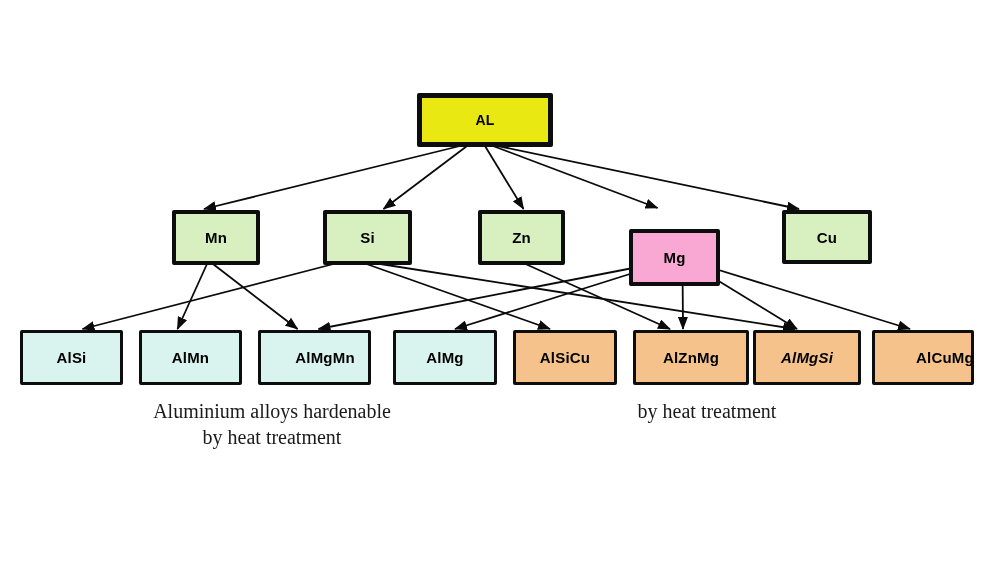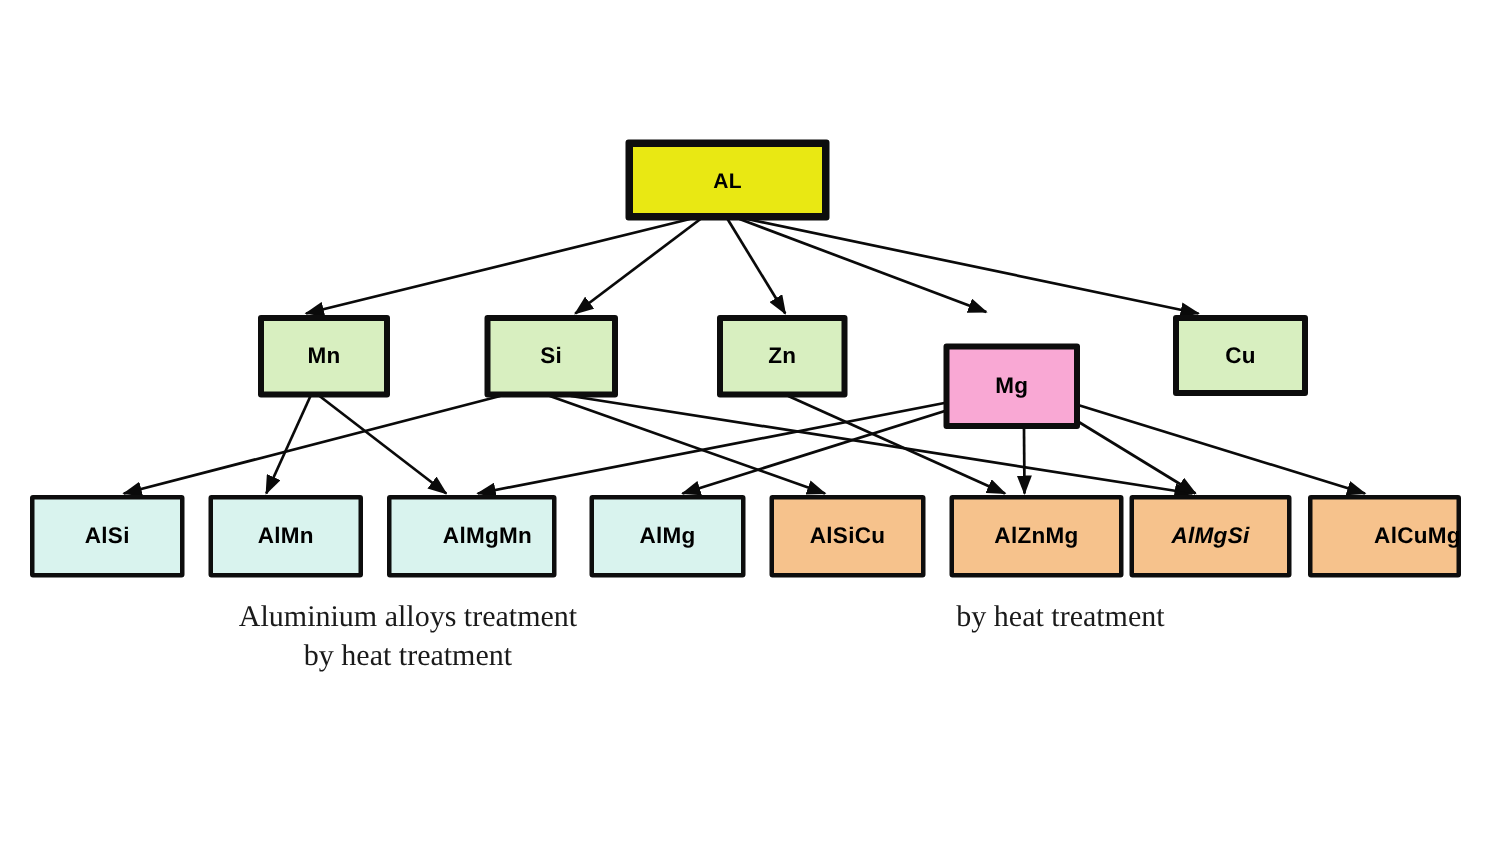--- a/index.html
+++ b/index.html
@@ -87,20 +87,20 @@
       <div class="node" style="left: 139px; top: 330px; width: 103px; height: 55px; border-width: 3px; background: rgb(217, 243, 238);">AlMn</div>
       <div class="node" style="left: 258px; top: 330px; width: 113px; height: 55px; border-width: 3px; background: rgb(217, 243, 238); padding-left: 21px;">AlMgMn</div>
       <div class="node" style="left: 393px; top: 330px; width: 104px; height: 55px; border-width: 3px; background: rgb(217, 243, 238);">AlMg</div>
       <div class="node" style="left: 513px; top: 330px; width: 104px; height: 55px; border-width: 3px; background: rgb(246, 194, 140);">AlSiCu</div>
       <div class="node" style="left: 633px; top: 330px; width: 116px; height: 55px; border-width: 3px; background: rgb(246, 194, 140);">AlZnMg</div>
       <div class="node" style="left: 753px; top: 330px; width: 108px; height: 55px; border-width: 3px; background: rgb(246, 194, 140); font-style: italic;">AlMgSi</div>
       <div class="node" style="left: 872px; top: 330px; width: 102px; height: 55px; border-width: 3px; background: rgb(246, 194, 140); padding-left: 44px;">AlCuMg</div>
     </div>
 
   <div class="caption caption-left">
-    <div>Aluminium alloys treatment</div>
+    <div>Aluminium alloys hardenable</div>
     <div>by heat treatment</div>
   </div>
 
   <div class="caption caption-right">
     <div>by heat treatment</div>
   </div>
 </div>
 
 </body></html>

